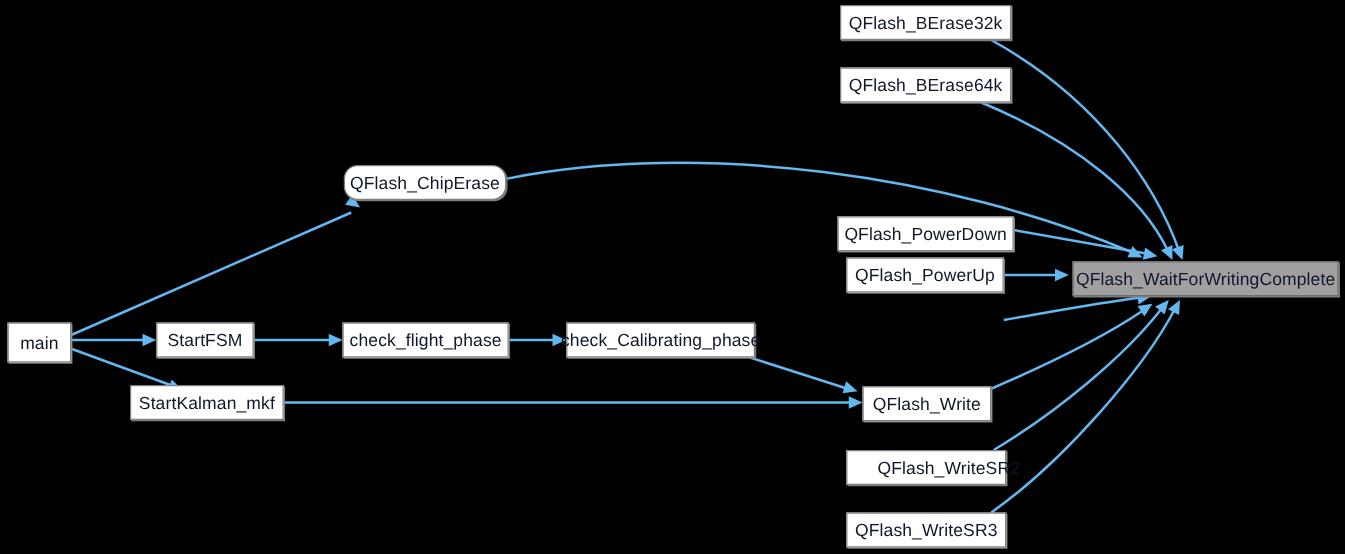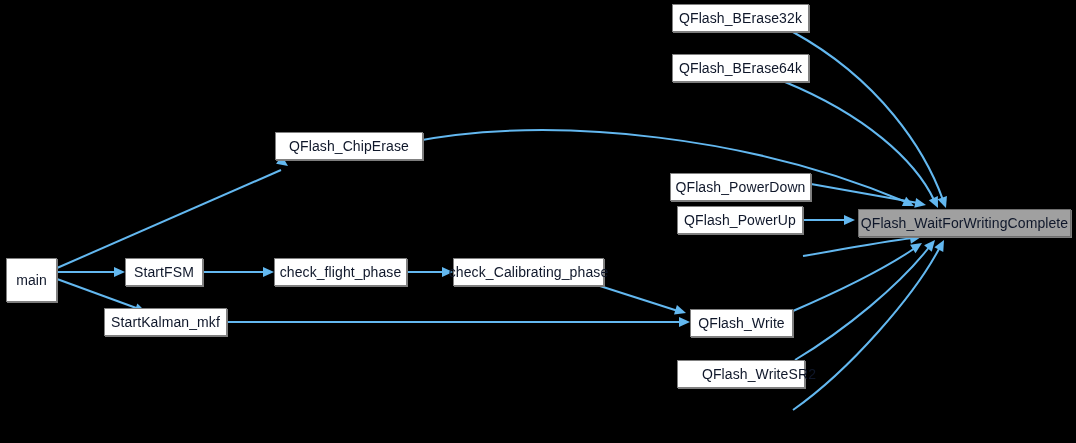--- a/index.html
+++ b/index.html
@@ -76,33 +76,33 @@
       <path d="M803,256 C838,250 880,242 913,238" fill="none" stroke="#63b8f0" stroke-width="2"></path>
       <polygon points="0,0 -11,-5 -11,5" fill="#63b8f0" transform="translate(921,237) rotate(-9)"></polygon>
       <path d="M793,311 C830,295 880,272 915,248" fill="none" stroke="#63b8f0" stroke-width="2"></path>
       <polygon points="0,0 -11,-5 -11,5" fill="#63b8f0" transform="translate(922,243) rotate(-33)"></polygon>
       <path d="M795,360 C845,330 900,285 930,246" fill="none" stroke="#63b8f0" stroke-width="2"></path>
       <polygon points="0,0 -11,-5 -11,5" fill="#63b8f0" transform="translate(935,240) rotate(-50)"></polygon>
       <path d="M793,410 C850,370 915,295 940,247" fill="none" stroke="#63b8f0" stroke-width="2"></path>
       <polygon points="0,0 -11,-5 -11,5" fill="#63b8f0" transform="translate(944,240) rotate(-62)"></polygon>
     </svg>
 
-  <div class="node" style="left:6px;  top:258px; width:51px;  height:44px;">
+  <div class="node" style="left:6px;  top:258px; width:51px;  height:32px;">
       <span>main</span>
     </div>
 
   <div class="node" style="left:125px;top:258px; width:78px;  height:28px;">
       <span>StartFSM</span>
     </div>
 
   <div class="node" style="left:104px;top:308px; width:123px; height:28px;">
       <span>StartKalman_mkf</span>
     </div>
 
-  <div class="node" style="left:275px;top:132px; width:148px; height:28px;">
+  <div class="node" style="left:275px;top:132px; width:130px; height:28px;border-radius:11px;">
       <span>QFlash_ChipErase</span>
     </div>
 
   <div class="node" style="left:274px;top:258px; width:133px; height:28px;">
       <span>check_flight_phase</span>
     </div>
 
   <div class="node" style="left:453px;top:258px; width:151px; height:28px;">
       <span>check_Calibrating_phase</span>
     </div>
@@ -125,18 +125,21 @@
 
 
   <div class="node" style="left:690px;top:309px; width:103px; height:28px;">
       <span>QFlash_Write</span>
     </div>
 
   <div class="node" style="left:677px;top:360px; width:128px; height:28px;padding-left:36px;">
       <span>QFlash_WriteSR2</span>
     </div>
 
+  <div class="node" style="left:677px;top:410px; width:128px; height:28px;">
+      <span>QFlash_WriteSR3</span>
+    </div>
 
   <div class="node highlight" style="left:858px;top:209px; width:213px; height:28px;">
       <span>QFlash_WaitForWritingComplete</span>
     </div>
 
 </div>
 
 </body></html>

